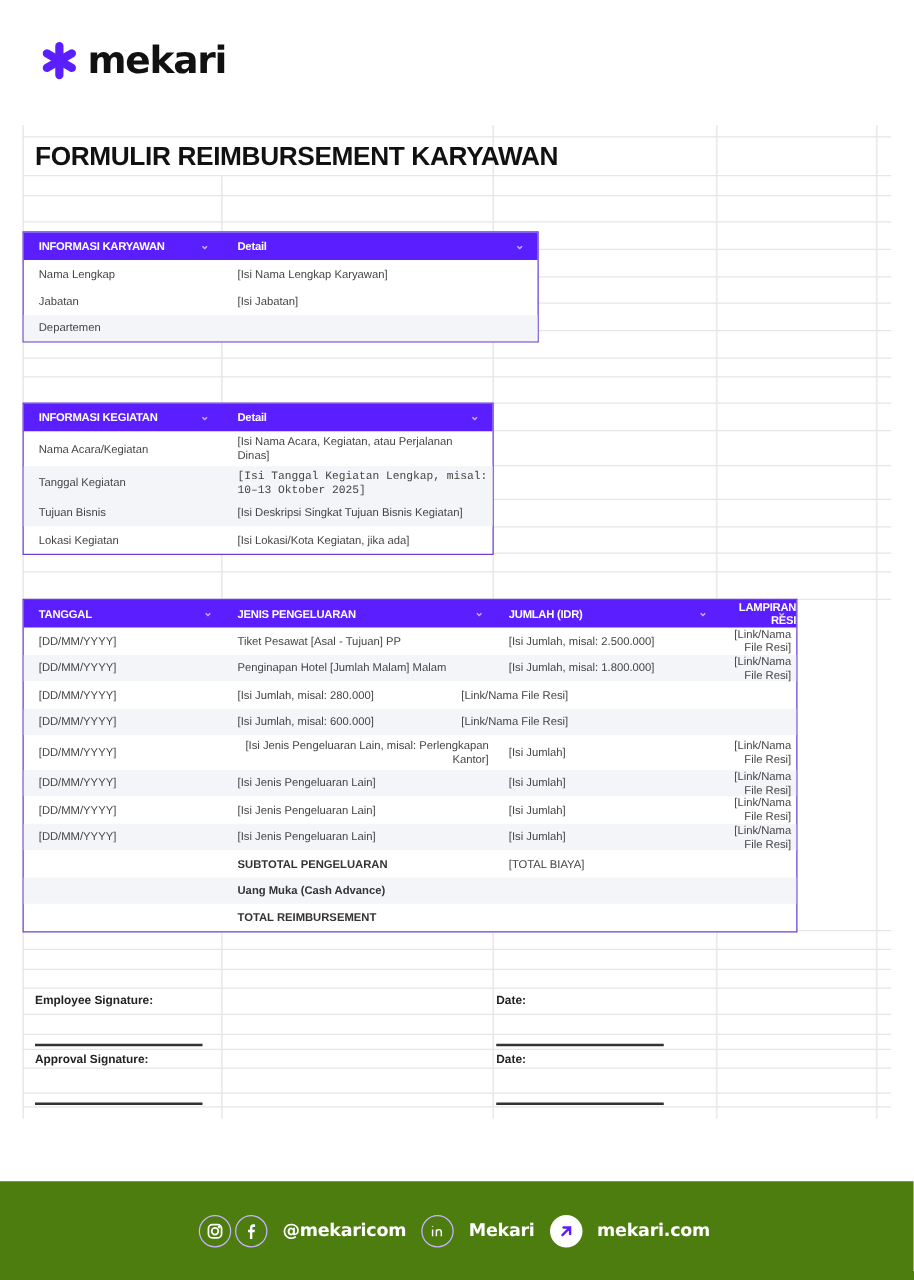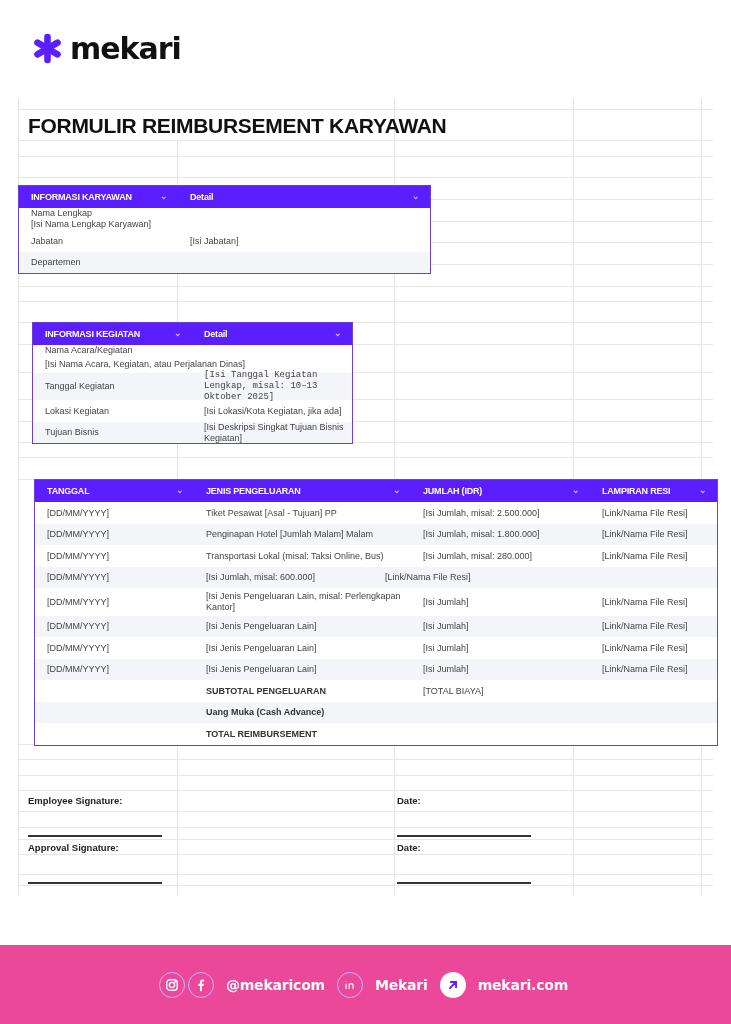--- a/index.html
+++ b/index.html
@@ -23,21 +23,21 @@
   .row { display: flex; font-size: 9px; color: #444; }
   .row.alt { background: #f4f5f8; }
   .td { padding-left: 12px; display: flex; align-items: center; line-height: 11px; padding-right: 4px; }
   .td.bold { font-weight: bold; color: #333; }
 
   
   .sig-label { position: absolute; font-size: 9.5px; font-weight: bold; color: #222; }
   .sig-line { position: absolute; height: 1.5px; background: #333; width: 134px; }
 
   
-  .footer { position: absolute; left: 0; top: 945px; width: 731px; height: 79px; background: #ec4899; display: flex; align-items: center; justify-content: center; gap: 8px; color: #fff; }
+  .footer { position: absolute; left: 0; top: 945px; width: 731px; height: 79px; background: #4d7c0f; display: flex; align-items: center; justify-content: center; gap: 8px; color: #fff; }
   .circle-icon { width: 26px; height: 26px; border-radius: 50%; border: 1.2px solid #c9b5ff; display: flex; align-items: center; justify-content: center; }
   .circle-icon svg { width: 14px; height: 14px; }
   .solid-icon { width: 26px; height: 26px; border-radius: 50%; background: #fff; display: flex; align-items: center; justify-content: center; }
   .footer-text { font-family: "DejaVu Sans", sans-serif; font-weight: bold; font-size: 14px; margin: 0 4px; letter-spacing: -0.2px; }
 </style>
 </head>
 <body>
 
 <div class="logo">
   <svg viewBox="0 0 40 40">
@@ -92,63 +92,63 @@
   <div class="tbl-head">
     <div class="th" style="width:159px;">
       <span>INFORMASI KARYAWAN</span>
       <span class="chev">⌄</span>
     </div>
     <div class="th" style="flex:1;">
       <span>Detail</span>
       <span class="chev">⌄</span>
     </div>
   </div>
-  <div class="row" style="height:22px;flex-direction:column;">
+  <div class="row" style="height:22px;">
     <div class="td" style="width:159px;">Nama Lengkap</div>
     <div class="td" style="flex:1;">[Isi Nama Lengkap Karyawan]</div>
   </div>
   <div class="row" style="height:22px;">
     <div class="td" style="width:159px;">Jabatan</div>
     <div class="td" style="flex:1;">[Isi Jabatan]</div>
   </div>
   <div class="row alt" style="height:21px;">
     <div class="td" style="width:159px;">Departemen</div>
   </div>
 </div>
 
-<div class="tbl" style="left:32px; top:322px; width:321px;">
+<div class="tbl" style="left:18px; top:322px; width:377px;">
   <div class="tbl-head">
     <div class="th" style="width:159px;">
       <span>INFORMASI KEGIATAN</span>
       <span class="chev">⌄</span>
     </div>
     <div class="th" style="flex:1;">
       <span>Detail</span>
       <span class="chev">⌄</span>
     </div>
   </div>
-  <div class="row" style="height:28px;flex-direction:column;">
+  <div class="row" style="height:28px;">
     <div class="td" style="width:159px;">Nama Acara/Kegiatan</div>
     <div class="td" style="flex:1;">[Isi Nama Acara, Kegiatan, atau Perjalanan Dinas]</div>
   </div>
   <div class="row alt" style="height:27px;">
     <div class="td" style="width:159px;">Tanggal Kegiatan</div>
     <div class="td" style="flex:1;font-family:Liberation Mono, monospace;">[Isi Tanggal Kegiatan Lengkap, misal: 10–13 Oktober 2025]</div>
   </div>
+  <div class="row alt" style="height:21px;">
+    <div class="td" style="width:159px;">Tujuan Bisnis</div>
+    <div class="td" style="flex:1;">[Isi Deskripsi Singkat Tujuan Bisnis Kegiatan]</div>
+  </div>
   <div class="row" style="height:22px;">
     <div class="td" style="width:159px;">Lokasi Kegiatan</div>
     <div class="td" style="flex:1;">[Isi Lokasi/Kota Kegiatan, jika ada]</div>
   </div>
-  <div class="row alt" style="height:21px;">
-    <div class="td" style="width:159px;">Tujuan Bisnis</div>
-    <div class="td" style="flex:1;">[Isi Deskripsi Singkat Tujuan Bisnis Kegiatan]</div>
-  </div>
-</div>
-
-<div class="tbl" style="left:34px; top:479px; width:684px;">
+</div>
+
+<div class="tbl" style="left:18px; top:479px; width:620px;text-align:right;">
   <div class="tbl-head">
     <div class="th" style="width:159px;">
       <span>TANGGAL</span>
       <span class="chev">⌄</span>
     </div>
     <div class="th" style="width:217px;">
       <span>JENIS PENGELUARAN</span>
       <span class="chev">⌄</span>
     </div>
     <div class="th" style="width:179px;">
@@ -168,21 +168,20 @@
     <div class="td" style="flex:1;">[Link/Nama File Resi]</div>
   </div>
   <div class="row alt" style="height:21px;">
     <div class="td" style="width:159px;">[DD/MM/YYYY]</div>
     <div class="td" style="width:217px;">Penginapan Hotel [Jumlah Malam] Malam</div>
     <div class="td" style="width:179px;">[Isi Jumlah, misal: 1.800.000]</div>
     <div class="td" style="flex:1;">[Link/Nama File Resi]</div>
   </div>
   <div class="row" style="height:22px;">
     <div class="td" style="width:159px;">[DD/MM/YYYY]</div>
-    <div class="td" style="width:217px;">Transportasi Lokal (misal: Taksi Online, Bus)</div>
     <div class="td" style="width:179px;">[Isi Jumlah, misal: 280.000]</div>
     <div class="td" style="flex:1;">[Link/Nama File Resi]</div>
   </div>
   <div class="row alt" style="height:21px;">
     <div class="td" style="width:159px;">[DD/MM/YYYY]</div>
     <div class="td" style="width:179px;">[Isi Jumlah, misal: 600.000]</div>
     <div class="td" style="flex:1;">[Link/Nama File Resi]</div>
   </div>
   <div class="row" style="height:28px;">
     <div class="td" style="width:159px;">[DD/MM/YYYY]</div>

